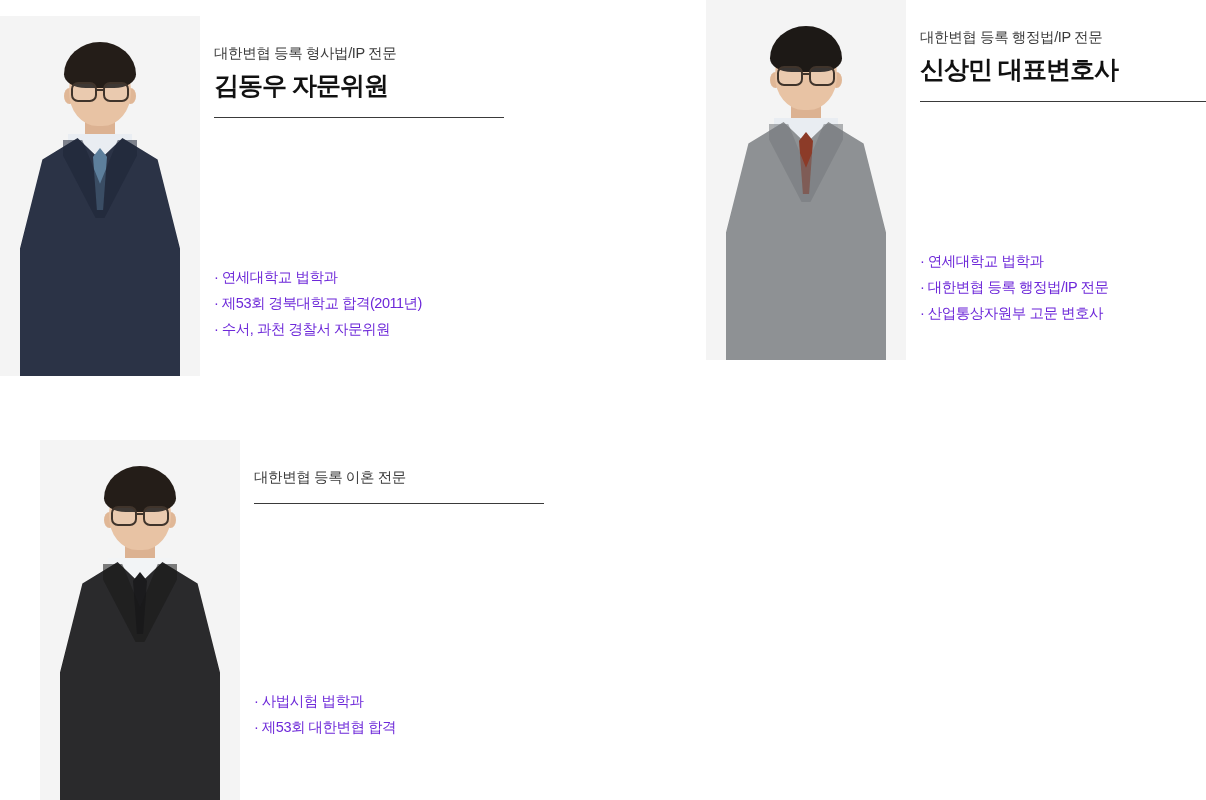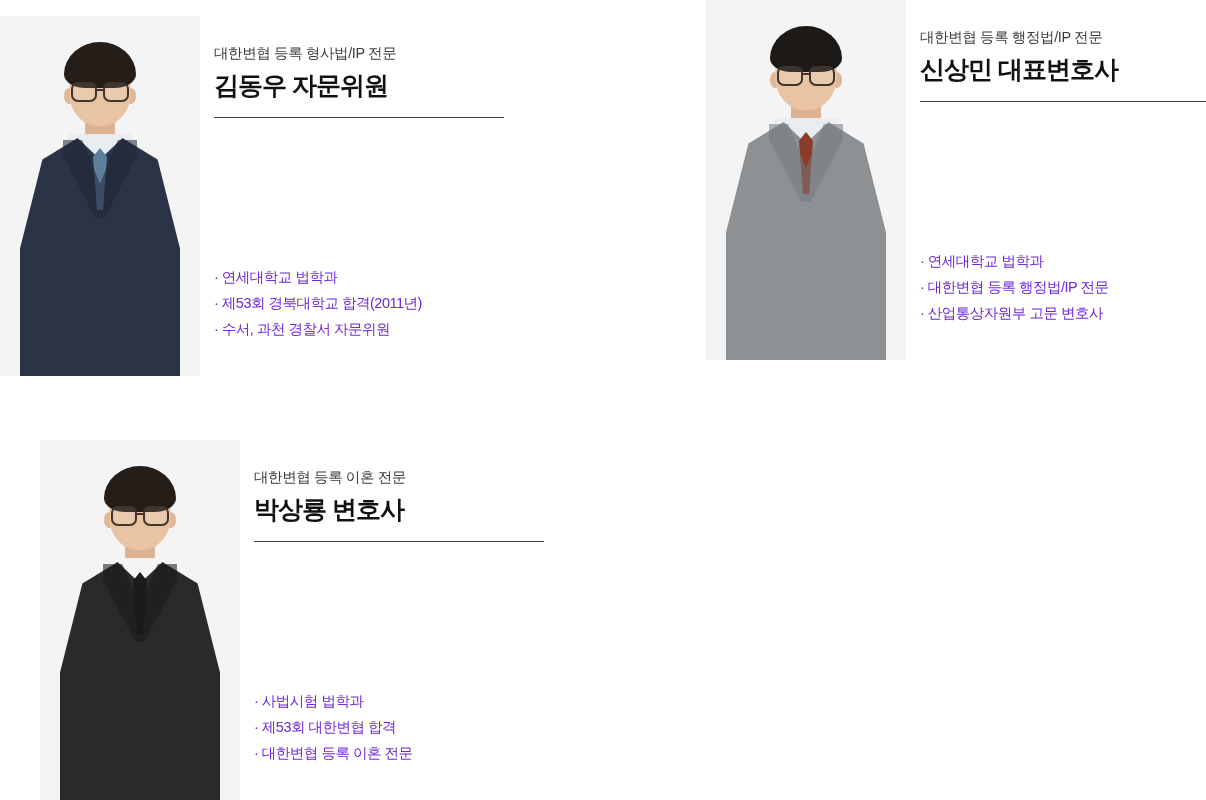--- a/index.html
+++ b/index.html
@@ -290,23 +290,21 @@
             <div class="p-glass-bridge"></div>
           </div>
         <div class="p-shirt"></div>
         <div class="p-body"></div>
         <div class="p-tie"></div>
         <div class="p-lapel"></div>
       </div>
     </div>
     <div class="info">
       <div class="role">대한변협 등록 이혼 전문</div>
-      <div class="name">박상룡 변호사</div>
       <div class="rule"></div>
       <ul class="bullets">
         <li>· 사법시험 법학과</li>
         <li>· 제53회 대한변협 합격</li>
-        <li>· 대한변협 등록 이혼 전문</li>
       </ul>
     </div>
   </div>
 
 </div>
 
 </body></html>

